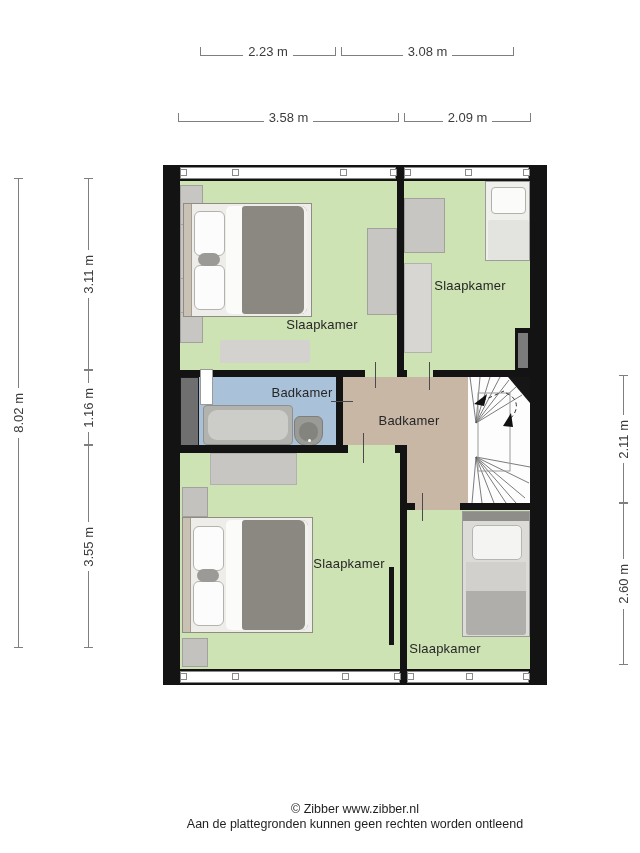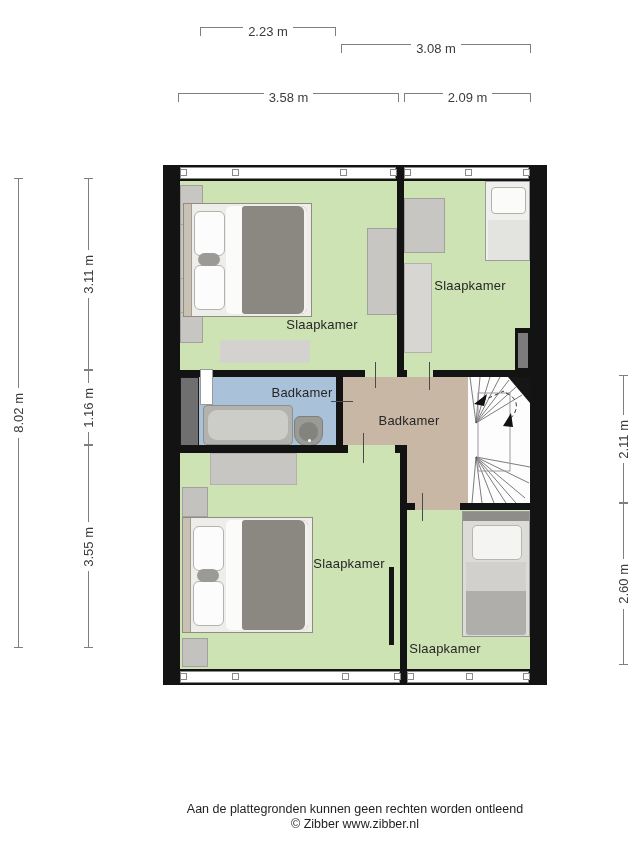--- a/index.html
+++ b/index.html
@@ -4,21 +4,21 @@
 <style>
   :root{
     --room-green:#cee3b4; --bathroom-blue:#a9c2da; --landing-tan:#c9b7a6;
     --wall:#131313; --dim-line:#7f7f7f; --label-text:#262626;
   }
   html,body{margin:0;padding:0;background:#fff;}
   #canvas{position:relative;width:640px;height:853px;background:#fff;overflow:hidden;
           font-family:"Liberation Sans",sans-serif;}
   .abs{position:absolute;}
   
-  .dim-h{position:absolute;display:flex;align-items:flex-start;height:9px;color:#3c3c3c;font-size:13px;}
+  .dim-h{position:absolute;display:flex;align-items:flex-end;height:9px;color:#3c3c3c;font-size:13px;margin-top:20px;}
   .dim-h .line{flex:1;height:1px;background:var(--dim-line);}
   .dim-h .tick{width:1px;height:9px;background:var(--dim-line);}
   .dim-h .dim-label{margin:0 5px;white-space:nowrap;line-height:9px;}
   .dim-v{position:absolute;display:flex;flex-direction:column;align-items:center;width:9px;color:#3c3c3c;font-size:13px;}
   .dim-v .line{flex:1;width:1px;background:var(--dim-line);}
   .dim-v .tick{height:1px;width:9px;background:var(--dim-line);}
   .dim-v .dim-label{margin:5px 0;white-space:nowrap;writing-mode:vertical-rl;transform:rotate(180deg);}
   
   #plan{position:absolute;left:163px;top:165px;width:384px;height:520px;}
   .wall{position:absolute;background:var(--wall);}
@@ -61,21 +61,21 @@
 
 <div id="canvas">
 
   <div class="dim-h" style="left:200px;top:27px;width:136px;">
     <span class="tick"></span>
       <span class="line"></span>
     <span class="dim-label">2.23 m</span>
     <span class="line"></span>
       <span class="tick"></span>
   </div>
-  <div class="dim-h" style="left:341px;top:44px;width:190px;">
+  <div class="dim-h" style="left:341px;top:27px;width:173px;">
     <span class="tick"></span>
       <span class="line"></span>
     <span class="dim-label">3.08 m</span>
     <span class="line"></span>
       <span class="tick"></span>
   </div>
   <div class="dim-h" style="left:178px;top:93px;width:221px;">
     <span class="tick"></span>
       <span class="line"></span>
     <span class="dim-label">3.58 m</span>
@@ -267,17 +267,17 @@
 
     <div class="room-label" style="left:159px;top:159px;">Slaapkamer</div>
     <div class="room-label" style="left:307px;top:120px;">Slaapkamer</div>
     <div class="room-label" style="left:139px;top:227px;">Badkamer</div>
     <div class="room-label" style="left:246px;top:255px;">Badkamer</div>
     <div class="room-label" style="left:186px;top:398px;">Slaapkamer</div>
     <div class="room-label" style="left:282px;top:483px;">Slaapkamer</div>
   </div>
 
   <div id="footer">
+    <div>© Zibber www.zibber.nl</div>
     <div>Aan de plattegronden kunnen geen rechten worden ontleend</div>
-    <div>© Zibber www.zibber.nl</div>
   </div>
 
 </div>
 
 </body></html>

